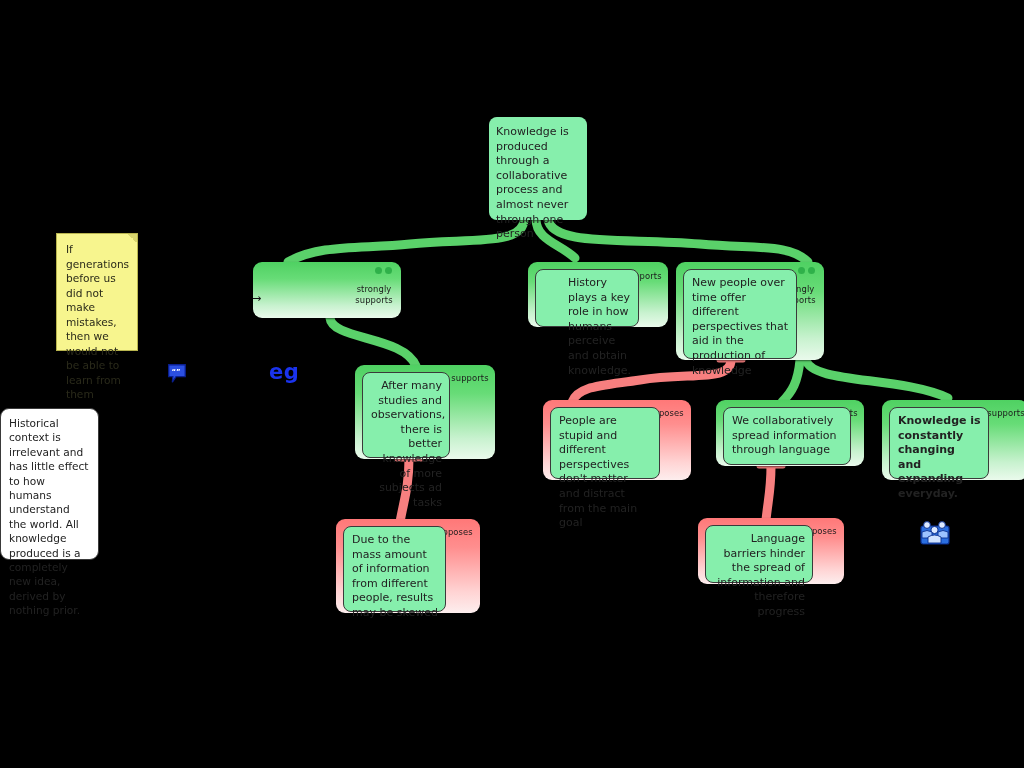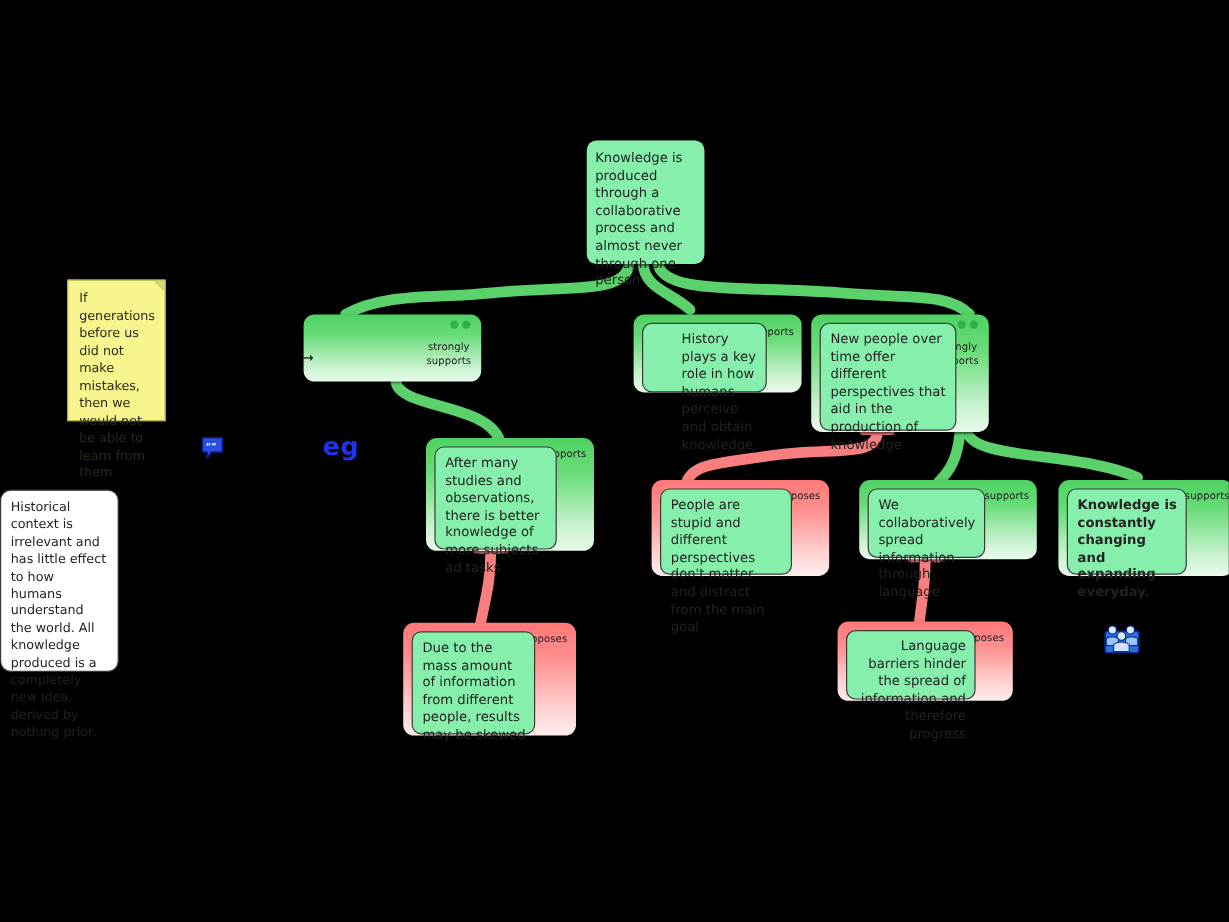--- a/index.html
+++ b/index.html
@@ -110,36 +110,36 @@
     <div class="dots">
         <i></i>
         <i></i>
       </div>
     <div class="badge two">strongly supports</div>
     <div class="claim" style="width:114px;height:90px;">New people over time offer different perspectives that aid in the production of knowledge</div>
   </div>
 
   <div class="node support" style="left:355px;top:365px;width:140px;height:94px;">
     <div class="badge" style="top:8px;width:40px;">supports</div>
-    <div class="claim" style="width:102px;height:86px;">After many studies and observations, there is better knowledge of more subjects ad tasks</div>
+    <div class="claim" style="width:88px;height:86px;text-align:right;">After many studies and observations, there is better knowledge of more subjects ad tasks</div>
   </div>
 
   <div class="node oppose" style="left:336px;top:519px;width:144px;height:94px;">
     <div class="badge" style="top:8px;width:40px;">opposes</div>
     <div class="claim" style="width:103px;height:86px;">Due to the mass amount of information from different people, results may be skewed</div>
   </div>
 
   <div class="node oppose" style="left:543px;top:400px;width:148px;height:80px;">
     <div class="badge" style="top:8px;width:40px;">opposes</div>
     <div class="claim" style="width:110px;height:72px;">People are stupid and different perspectives don't matter and distract from the main goal</div>
   </div>
 
   <div class="node support" style="left:716px;top:400px;width:148px;height:66px;">
     <div class="badge" style="top:8px;width:40px;">supports</div>
-    <div class="claim" style="width:98px;height:58px;">We collaboratively spread information through language</div>
+    <div class="claim" style="width:128px;height:58px;">We collaboratively spread information through language</div>
   </div>
 
   <div class="node support" style="left:882px;top:400px;width:146px;height:80px;">
     <div class="badge" style="top:8px;width:40px;right:2px;">supports</div>
     <div class="claim" style="width:100px;height:72px;font-weight:bold;">Knowledge is constantly changing and expanding everyday.</div>
   </div>
 
   <div class="node oppose" style="left:698px;top:518px;width:146px;height:66px;">
     <div class="badge" style="top:8px;width:40px;">opposes</div>
     <div class="claim" style="width:108px;height:58px;text-align:right;">Language barriers hinder the spread of information and therefore progress</div>

